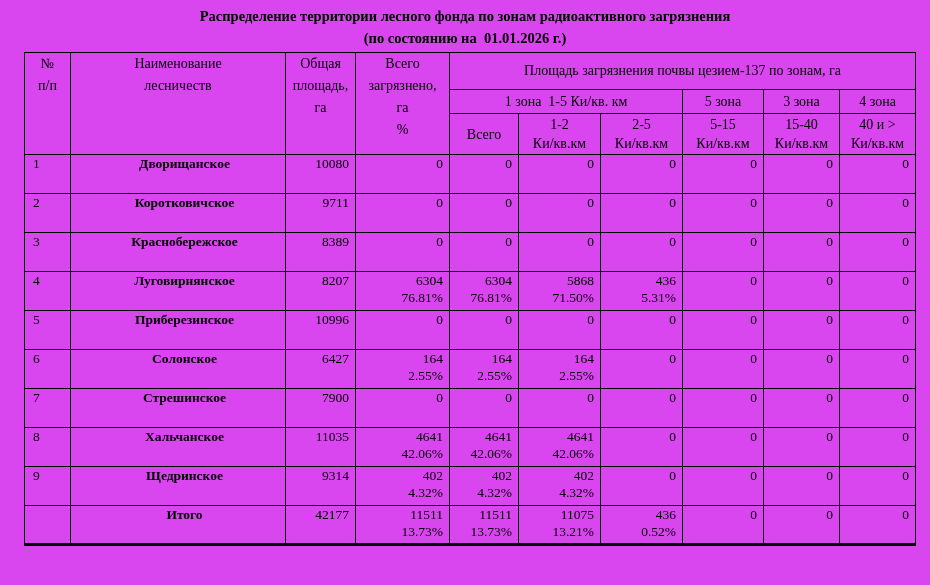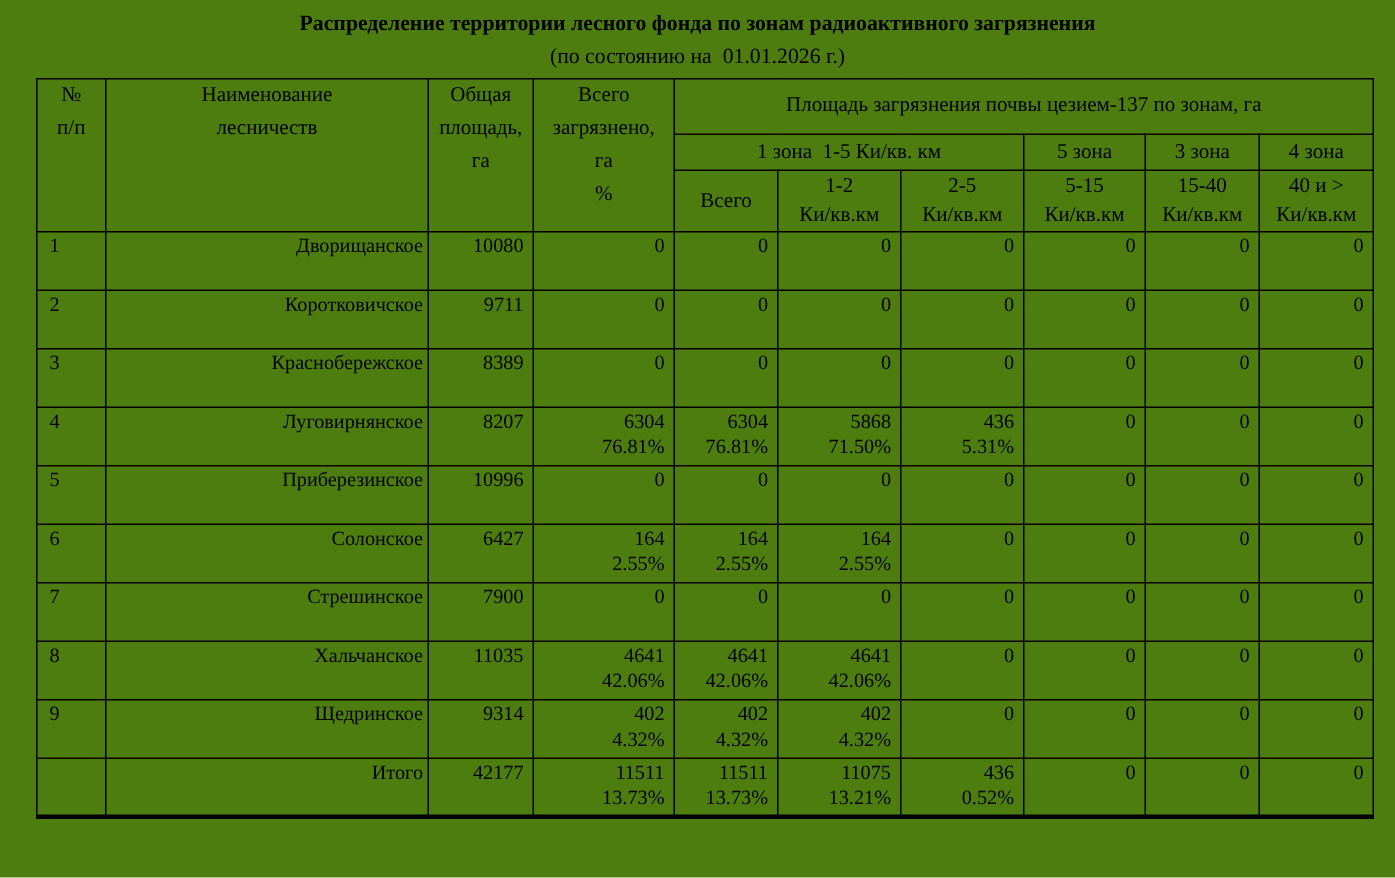--- a/index.html
+++ b/index.html
@@ -1,29 +1,30 @@
 <!DOCTYPE html>
 <html><head>
 <meta charset="utf-8">
 <style>
   html, body { margin: 0; padding: 0; background: #ffffff; }
   .page {
     position: relative;
     width: 930px;
     height: 585px;
-    background: #4d7c0f;
+    background: #d946ef;
     color: #000000;
     font-family: "Liberation Serif", serif;
     overflow: hidden;
   }
   .title-block { padding-top: 5px; text-align: center; }
   .title-line {
     font-size: 14.5px;
     line-height: 22px;
     white-space: pre;
+    font-weight: bold;
   }
   .title-bold { font-weight: bold; }
 
   table.report {
     border-collapse: collapse;
     table-layout: fixed;
     margin: 3px 0 0 24px;
     width: 891px;
     border: 1px solid #000;
     border-bottom: 3px solid #000;
@@ -48,21 +49,21 @@
   .h-sub { height: 40px; vertical-align: middle; line-height: 19px; }
 
   tbody tr { height: 39px; }
   tbody td {
     vertical-align: top;
     font-size: 13.5px;
     line-height: 17px;
     padding-top: 2px;
   }
   td.c-num  { text-align: left;  padding-left: 8px; padding-right: 3px; }
-  td.c-name { text-align: right;  padding-left: 16px; padding-right: 3px; }
+  td.c-name { text-align: center;  padding-left: 16px; padding-right: 3px; font-weight: bold; }
   td.c-val  { text-align: right; padding-right: 6px; padding-left: 2px; }
 </style>
 </head>
 <body>
 
 <div class="page">
 
   <div class="title-block">
     <div class="title-line title-bold">Распределение территории лесного фонда по зонам радиоактивного загрязнения</div>
     <div class="title-line">(по состоянию на  01.01.2026 г.)</div>

